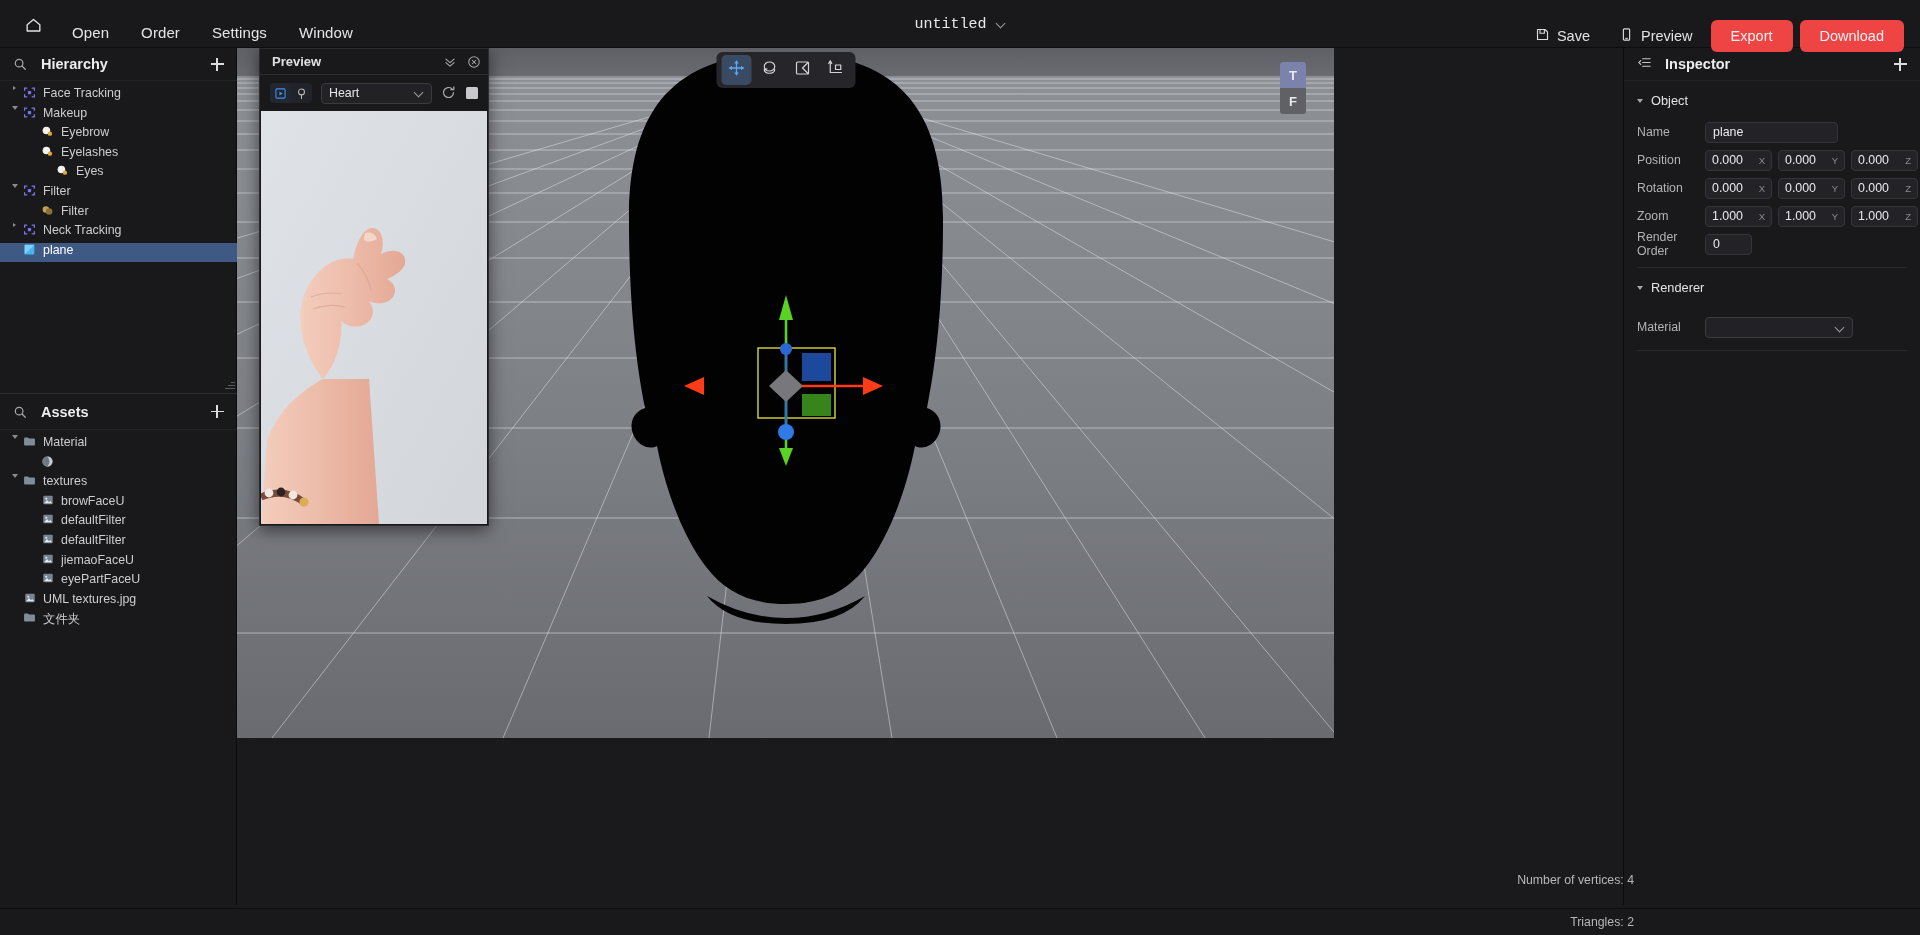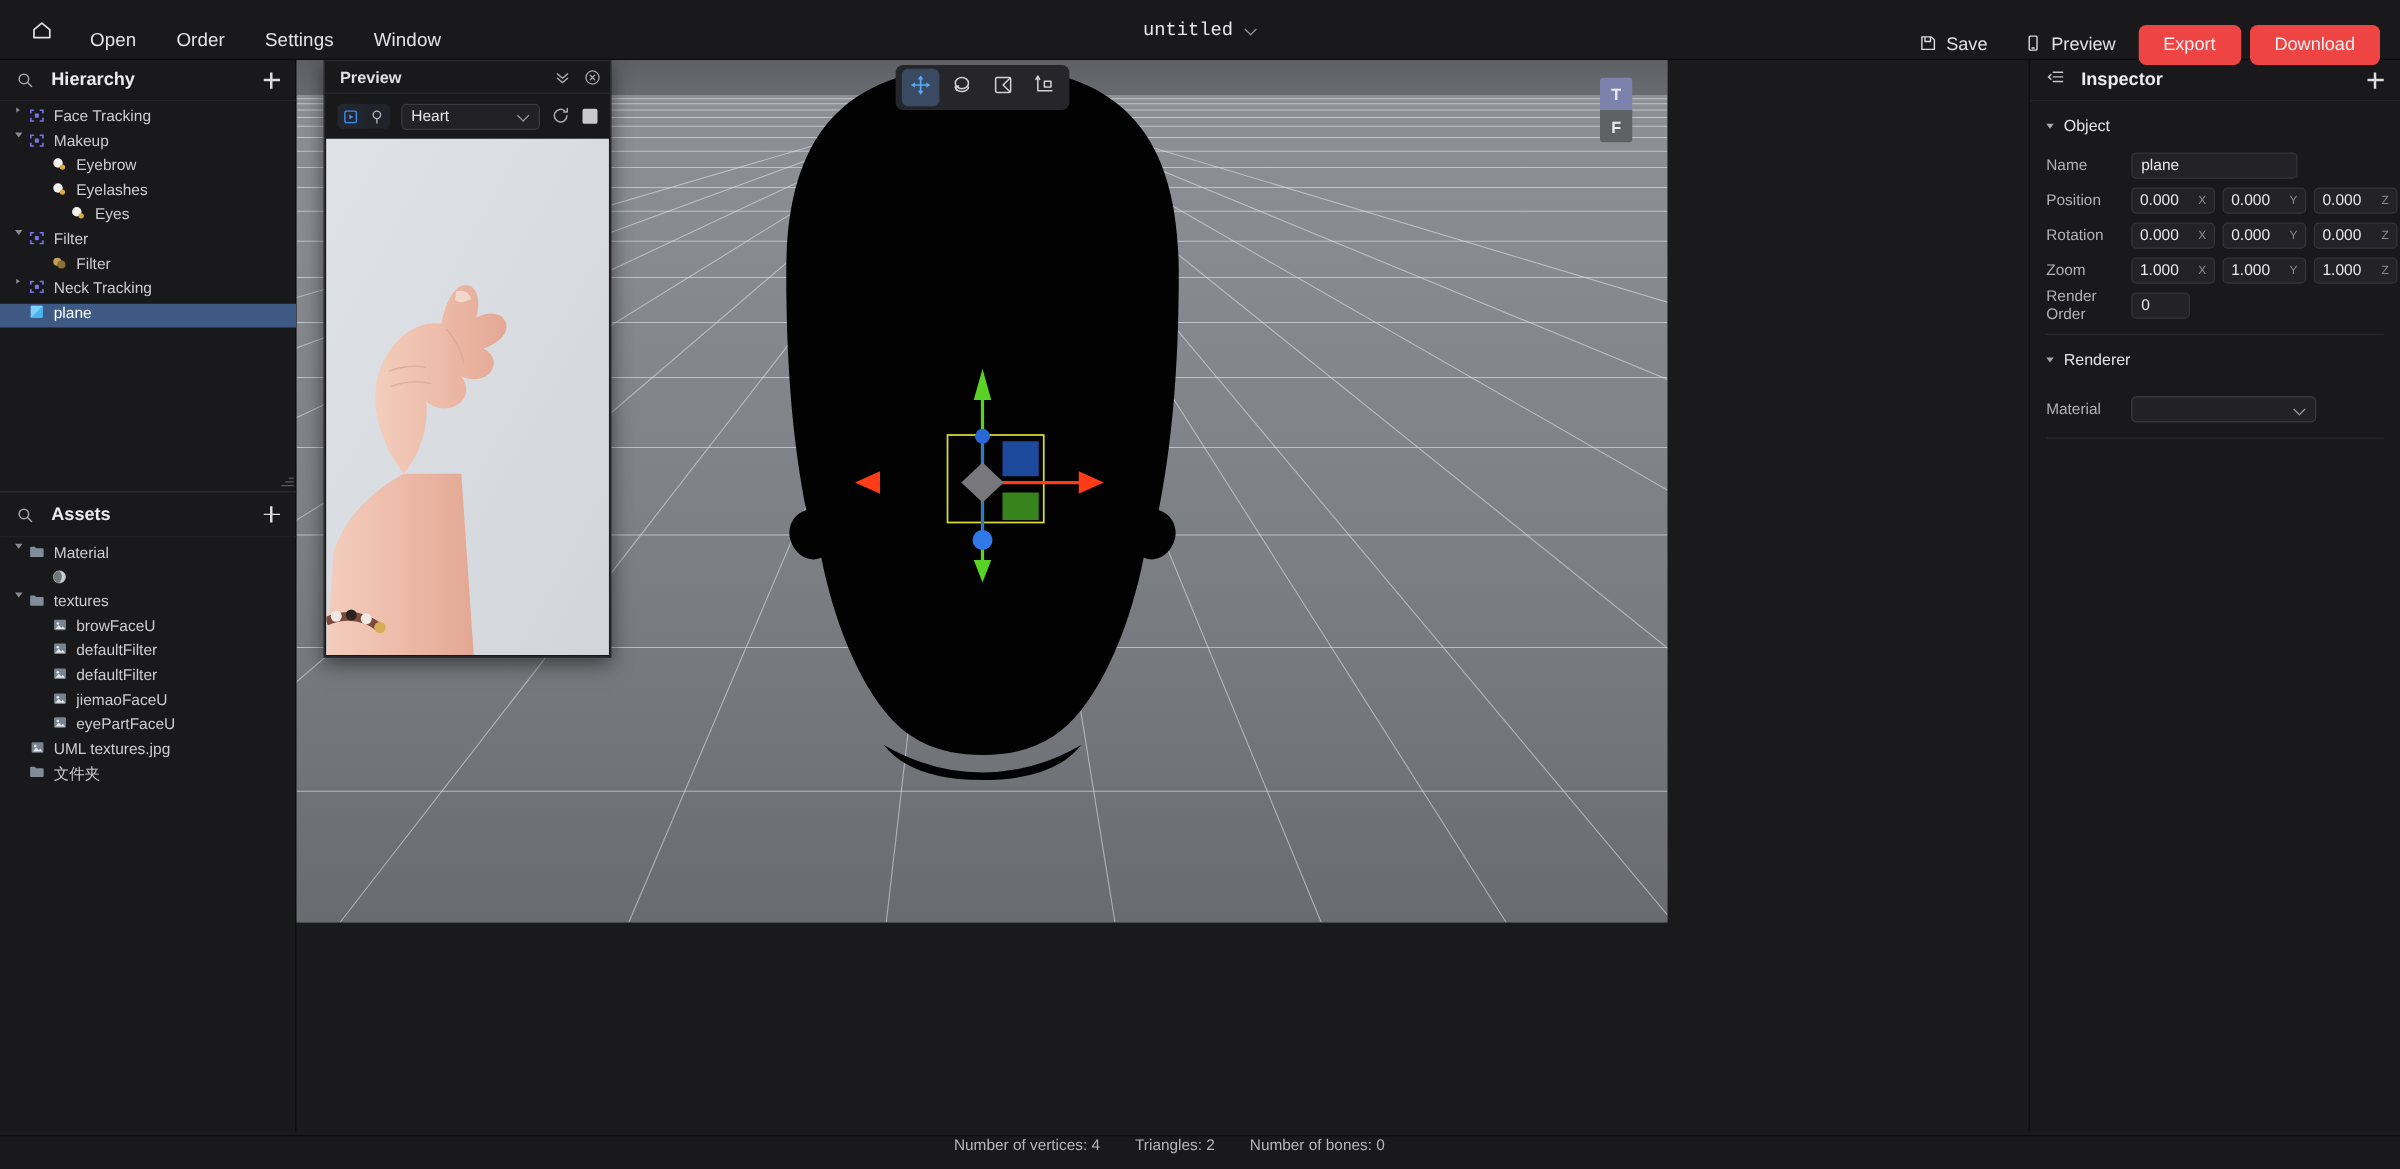--- a/index.html
+++ b/index.html
@@ -239,22 +239,22 @@
   .mat-select {
     width: 148px; height: 21px; background: #212126; border: 1px solid #3a3a40;
     border-radius: 4px; position: relative; cursor: pointer;
   }
   .mat-select .chev-sm { position: absolute; right: 7px; top: 5px; }
 
   
   .statusbar {
     position: absolute; left: 237px; right: 286px; bottom: 0;
     height: 27px; background: #19191b;
-    display: flex; align-items: flex-start; justify-content: center; gap: 28px;
-    font-size: 12.3px; color: #b6b6bb; border-top: 1px solid #0d0d0e;
+    display: flex; align-items: flex-end; justify-content: center; gap: 28px;
+    font-size: 12.3px; color: #b6b6bb; border-top: 1px solid #0d0d0e; flex-direction: column;
   }
   .statusbar-full {
     position: absolute; left: 0; right: 0; bottom: 0; height: 27px;
     background: #19191b; border-top: 1px solid #0d0d0e;
   }
 </style>
 </head>
 <body>
 
 <div id="app">

